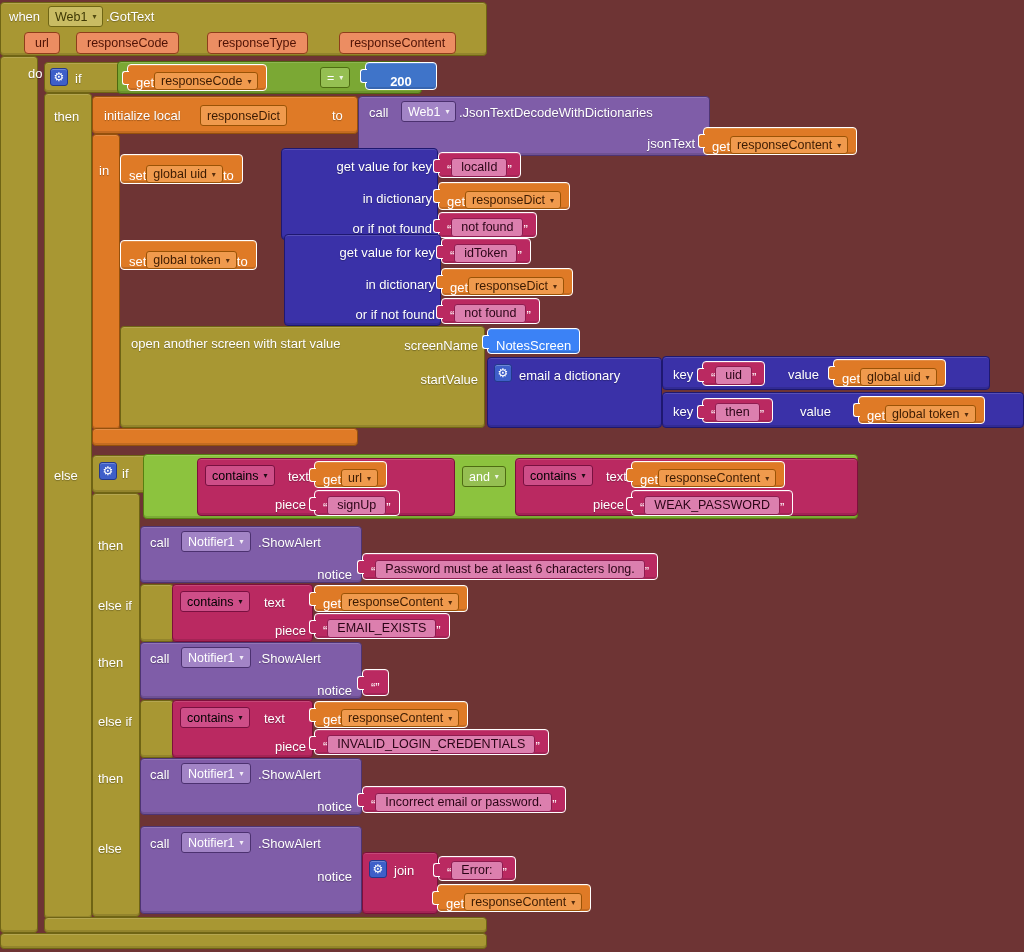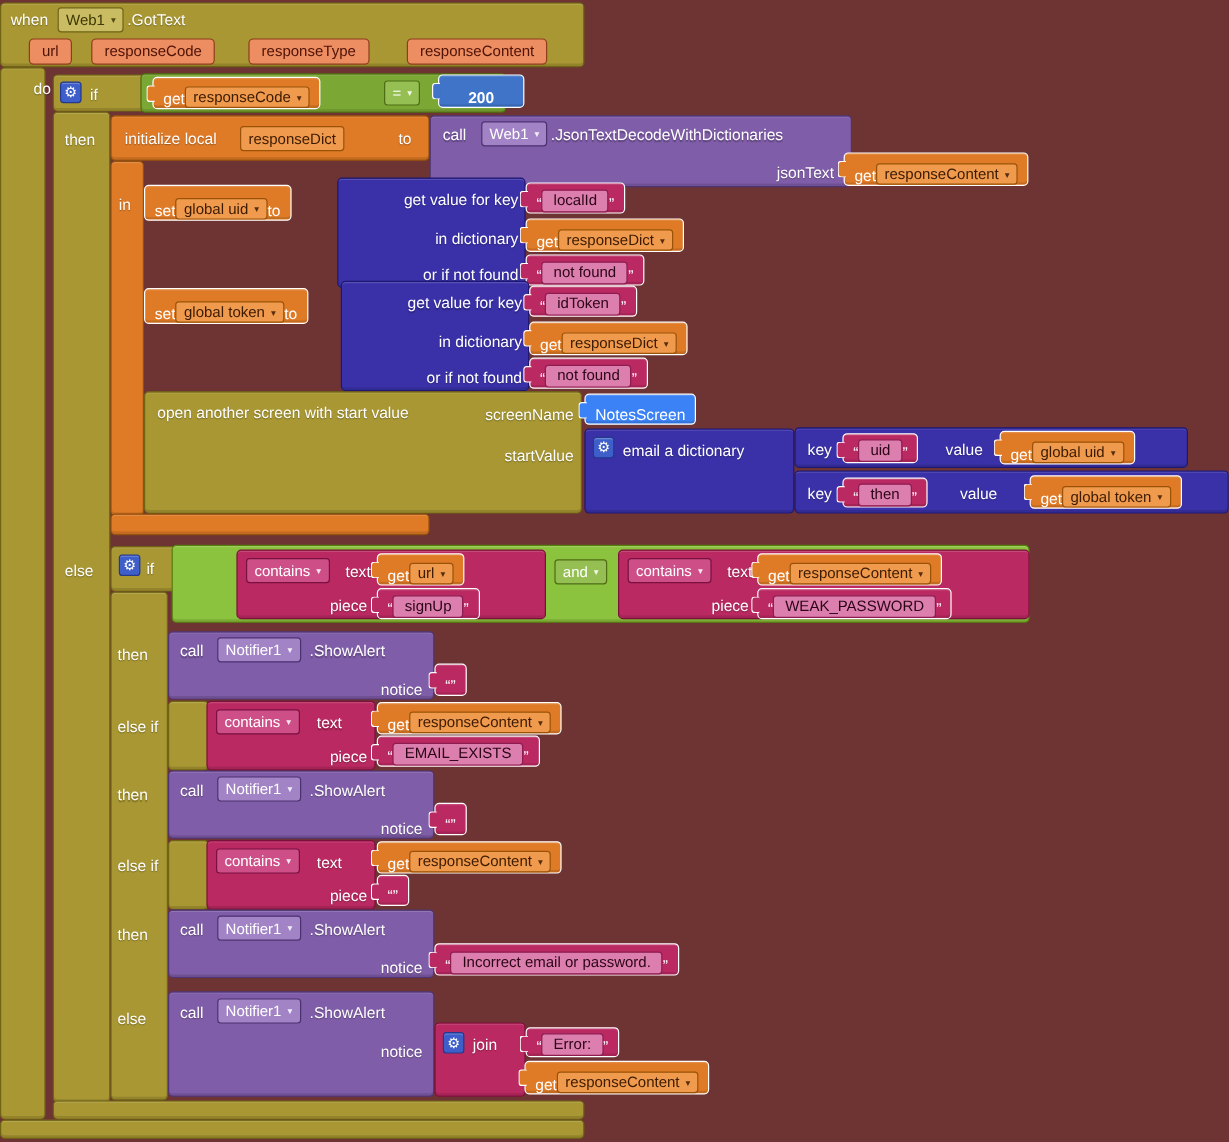--- a/index.html
+++ b/index.html
@@ -18,21 +18,21 @@
 .lbl{position:absolute;color:#fff;font-size:13px;line-height:15px;white-space:nowrap;text-shadow:0 1px 1px rgba(0,0,0,.3)}
 .r{text-align:right}
 .val,.stmt,.str{position:absolute;display:inline-flex;align-items:flex-end;gap:0;padding:0 8px;border:1px solid;border-radius:4px;color:#fff;font-size:13px;white-space:nowrap;box-shadow:inset 0 1px 0 rgba(255,255,255,.15),inset 0 -2px 0 rgba(0,0,0,.12)}
 .plug::before{content:"";position:absolute;left:-6px;top:6px;width:6px;height:12px;border-radius:3px 0 0 3px;background:inherit;border:1px solid;border-color:inherit;border-right:none}
 .dd,.dd2{display:inline-flex;align-items:center;gap:5px;padding:1px 6px;border:1px solid;border-radius:3px;font-size:12.5px;white-space:nowrap}
 .dd{position:absolute;height:21px}
 .arr{font-size:8px;opacity:.85}
 .dd-gold{background:#C9BC63;border-color:#6F6514;color:#3E3804}
 .dd-orange{background:#F09A4D;border-color:#9A5306;color:#3C1B02}
 .dd-purple{background:#A284C6;border-color:#4C3170;color:#fff}
-.dd-magenta{background:#CE4E88;border-color:#791040;color:#ffffff}
+.dd-magenta{background:#CE4E88;border-color:#791040;color:#000000}
 .dd-green{background:#95BF52;border-color:#4E6C12;color:#fff}
 .strfield{background:#DC7FAE;border:1px solid #8E1C50;color:#2B0416;font-size:12.5px;line-height:17px;padding:0 9px;border-radius:3px}
 .q{font-size:13px;color:#fff}
 .gear{position:absolute;width:18px;height:18px;background:#3E5FC9;border:1px solid #24388C;border-radius:3px;color:#fff;font-size:12px;display:flex;align-items:center;justify-content:center;box-shadow:inset 0 1px 0 rgba(255,255,255,.25)}
 .param{position:absolute;background:#EC8D62;border:1px solid #8E3E1B;border-radius:4px;color:#4F1205;font-size:12.5px;line-height:20px;padding:0 10px;white-space:nowrap}
 .bold{font-weight:bold}
 </style>
 </head>
 <body>
 
@@ -275,20 +275,21 @@
   <div class="blk purple" style="left:140px;top:526px;width:222px;height:57px"></div>
   <span class="lbl" style="left:150px;top:535px">call</span>
   <span class="dd dd-purple" style="left:181px;top:531px">
       <span>Notifier1</span>
       <span class="arr">▾</span>
     </span>
   <span class="lbl" style="left:258px;top:535px">.ShowAlert</span>
   <span class="lbl r" style="left:300px;top:567px;width:52px">notice</span>
   <div class="str magenta plug" style="left:362px;top:553px;height:27px">
     <span class="q">“</span>
+    <span class="strfield">Password must be at least 6 characters long.</span>
     <span class="q">”</span>
   </div>
 
   <div class="blk magenta" style="left:172px;top:584px;width:141px;height:58px"></div>
   <span class="dd dd-magenta" style="left:180px;top:591px">
       <span>contains</span>
       <span class="arr">▾</span>
     </span>
   <span class="lbl" style="left:264px;top:595px">text</span>
   <div class="val orange plug" style="left:314px;top:585px;height:27px">
@@ -327,20 +328,21 @@
   <div class="val orange plug" style="left:314px;top:701px;height:27px">
     <span>get</span>
     <span class="dd2 dd-orange">
         <span>responseContent</span>
         <span class="arr">▾</span>
       </span>
   </div>
   <span class="lbl r" style="left:264px;top:739px;width:42px">piece</span>
   <div class="str magenta plug" style="left:314px;top:729px;height:26px">
     <span class="q">“</span>
+    <span class="strfield">INVALID_LOGIN_CREDENTIALS</span>
     <span class="q">”</span>
   </div>
 
   <div class="blk purple" style="left:140px;top:758px;width:222px;height:57px"></div>
   <span class="lbl" style="left:150px;top:767px">call</span>
   <span class="dd dd-purple" style="left:181px;top:763px">
       <span>Notifier1</span>
       <span class="arr">▾</span>
     </span>
   <span class="lbl" style="left:258px;top:767px">.ShowAlert</span>

